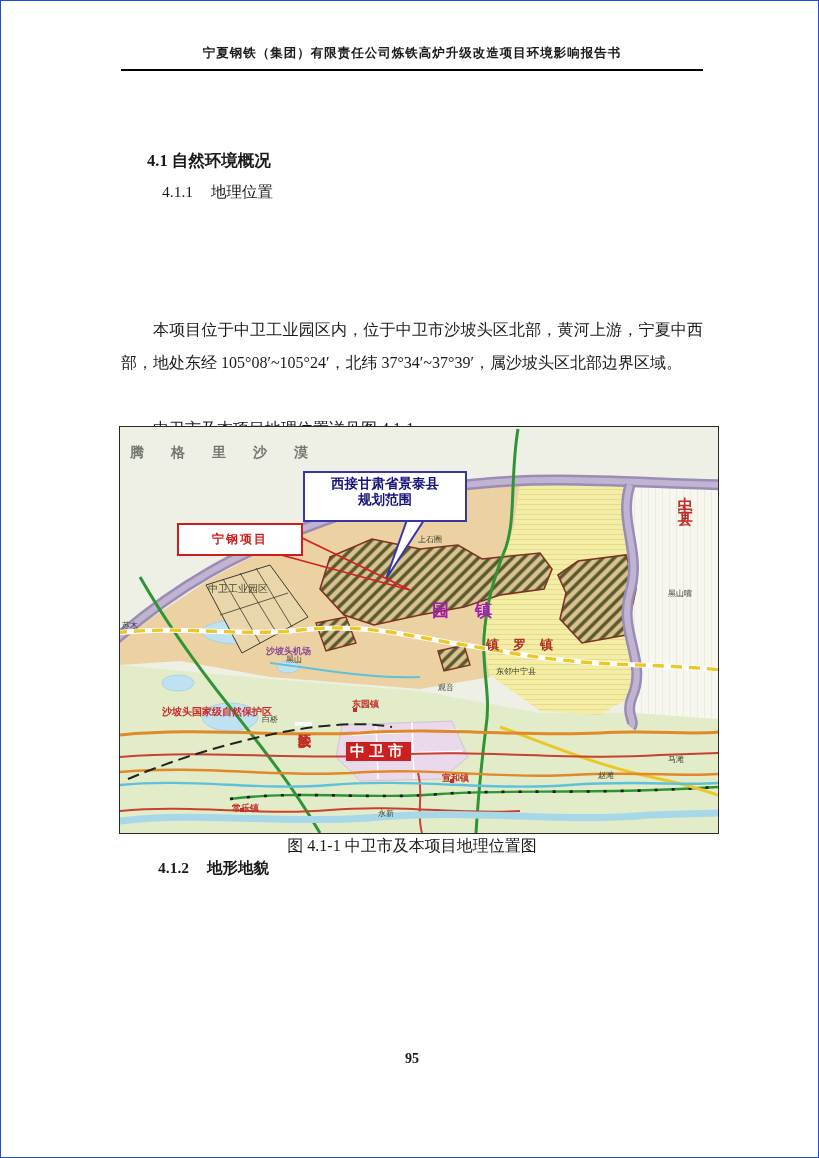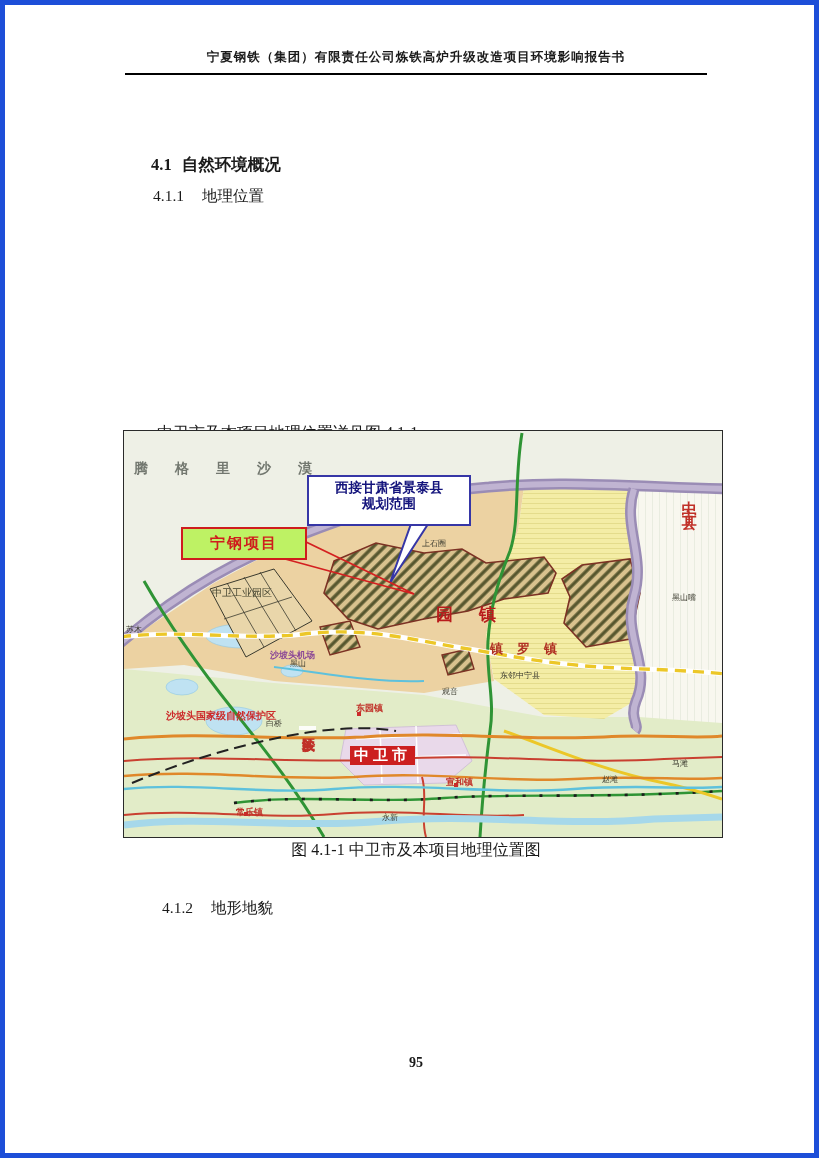--- a/index.html
+++ b/index.html
@@ -1,54 +1,54 @@
 <!DOCTYPE html>
 <html><head>
 <meta charset="utf-8">
 <style>
   html,body{margin:0;padding:0;background:#9a9a9a;}
   .page{position:relative;width:819px;height:1158px;background:#ffffff;margin:0 auto;
-        border:5px solid #1d4ed8;box-sizing:border-box;overflow:hidden;
+        border:1px solid #1d4ed8;box-sizing:border-box;overflow:hidden;
         font-family:"Liberation Serif","DejaVu Serif",serif;color:#1a1a1a;padding-left:41px;}
   
   .doc-header{position:absolute;left:120px;top:44px;width:582px;text-align:center;
               font-size:12.5px;font-weight:bold;letter-spacing:1px;
               border-bottom:2.5px solid #000;padding-bottom:7px;}
   
   .h1{position:absolute;left:156px;top:98px;font-size:23px;font-weight:bold;}
   .h1 .num{margin-right:10px;}
   .h2{position:absolute;left:146px;top:149px;font-size:16.5px;font-weight:bold;}
-  .h2 .num{margin-right:10px;}
+  .h2 .num{margin-right:4px;}
   .h3{position:absolute;font-size:15.5px;font-weight:normal;}
   .h3 .num{margin-right:18px;}
-  .h3a{left:148px;top:181px;}
-  .h3b{left:157px;top:893px;}
+  .h3a{left:161px;top:181px;}
+  .h3b{left:157px;top:857px;font-weight:bold;}
   
   .para{position:absolute;left:120px;width:582px;font-size:16px;line-height:33px;
         text-align:justify;text-indent:2em;}
   .p1{top:197px;}
   .p2{top:296px;}
   .p3{top:395px;}
   .p4{top:878px;line-height:36.5px;}
   
   .figure{position:absolute;left:118px;top:425px;width:598px;height:406px;
           border:1px solid #2a2a2a;box-sizing:content-box;background:#eef0e6;}
   .map-wrap{position:relative;width:598px;height:406px;overflow:hidden;}
   .map-wrap svg{position:absolute;left:0;top:0;}
   .mlabel{position:absolute;white-space:nowrap;line-height:1.15;
           font-family:"Liberation Serif","DejaVu Serif",serif;}
   .desert{color:#5d635b;font-size:14px;letter-spacing:27px;font-weight:bold;opacity:.85;}
   .callout-plan{left:183px;top:44px;width:160px;height:44px;background:#fff;
                 border:2px solid #3636a6;color:#14147c;font-weight:bold;font-size:13.5px;
                 text-align:center;padding-top:3px;z-index:5;}
-  .callout-project{left:57px;top:96px;width:122px;height:29px;background:#bef264;
-                   border:2px solid #cf1d1d;color:#cf1d1d;font-weight:bold;font-size:15px;
+  .callout-project{left:57px;top:96px;width:122px;height:29px;background:#ffffff;
+                   border:2px solid #cf1d1d;color:#cf1d1d;font-weight:bold;font-size:12px;
                    text-align:center;line-height:29px;letter-spacing:2px;z-index:5;}
   .lbl-park{left:88px;top:156px;font-size:10px;color:#44442f;}
-  .lbl-town-big{left:312px;top:174px;font-size:17px;font-weight:bold;color:#b91c1c;letter-spacing:26px;}
+  .lbl-town-big{left:312px;top:174px;font-size:17px;font-weight:bold;color:#a21caf;letter-spacing:26px;}
   .lbl-zhenluo{left:366px;top:211px;font-size:13px;font-weight:bold;color:#b03123;letter-spacing:14px;}
   .lbl-county{left:556px;top:58px;font-size:15px;font-weight:bold;color:#c03028;
               writing-mode:vertical-rl;text-orientation:upright;letter-spacing:7px;}
   .lbl-reserve{left:42px;top:279px;font-size:10px;font-weight:bold;color:#cc2a2a;}
   .lbl-airport{left:146px;top:219px;font-size:9px;font-weight:bold;color:#8a4796;}
   .lbl-city{left:226px;top:315px;font-size:15px;font-weight:bold;color:#fff;background:#cc1f1f;
             padding:1px 4px;letter-spacing:4px;z-index:4;}
   .lbl-district{left:175px;top:295px;font-size:13px;font-weight:bold;color:#c03028;
                 writing-mode:vertical-rl;text-orientation:upright;
                 background:rgba(255,255,255,.88);padding:2px 1px;z-index:4;}
@@ -66,20 +66,21 @@
 
   <div class="doc-header">宁夏钢铁（集团）有限责任公司炼铁高炉升级改造项目环境影响报告书</div>
 
   <div class="h2">
     <span class="num">4.1</span><span>自然环境概况</span>
   </div>
   <div class="h3 h3a">
     <span class="num">4.1.1</span><span>地理位置</span>
   </div>
 
+  <p class="para p2">本项目位于中卫工业园区内，位于中卫市沙坡头区北部，黄河上游，宁夏中西部，地处东经 105°08′~105°24′，北纬 37°34′~37°39′，属沙坡头区北部边界区域。</p>
   <p class="para p3">中卫市及本项目地理位置详见图 4.1-1。</p>
 
   <div class="figure">
     <div class="map-wrap">
       <svg width="598" height="406" viewBox="0 0 598 406">
         <defs>
           <pattern id="hatch" patternUnits="userSpaceOnUse" width="8" height="8" patternTransform="rotate(45)">
             <rect width="8" height="8" fill="#d9c28e"></rect>
             <line x1="2" y1="0" x2="2" y2="8" stroke="#56562e" stroke-width="3.4"></line>
           </pattern>
@@ -155,21 +156,21 @@
         <rect x="233" y="281" width="4" height="4" fill="#cc2a2a"></rect>
         <rect x="120" y="381" width="4" height="4" fill="#cc2a2a"></rect>
         <rect x="330" y="352" width="4" height="4" fill="#cc2a2a"></rect>
         <circle cx="276" cy="322" r="4" fill="#e89020" stroke="#9a5a10" stroke-width="1"></circle>
 
         <polygon points="288,90 306,90 266,152" fill="#ffffff" stroke="#3636a6" stroke-width="2"></polygon>
         <line x1="180" y1="110" x2="290" y2="163" stroke="#d42020" stroke-width="1.8"></line>
         <line x1="150" y1="125" x2="290" y2="163" stroke="#d42020" stroke-width="1.8"></line>
       </svg>
 
-      <span class="mlabel desert" style="left:10px;top:30px;">腾格里沙漠</span>
+      <span class="mlabel desert" style="left:10px;top:18px;">腾格里沙漠</span>
 
       <div class="mlabel callout-plan">
         <div>西接甘肃省景泰县</div>
         <div>规划范围</div>
       </div>
       <div class="mlabel callout-project">宁钢项目</div>
 
       <span class="mlabel lbl-park">中卫工业园区</span>
       <span class="mlabel lbl-town-big">园镇</span>
       <span class="mlabel lbl-zhenluo">镇罗镇</span>

